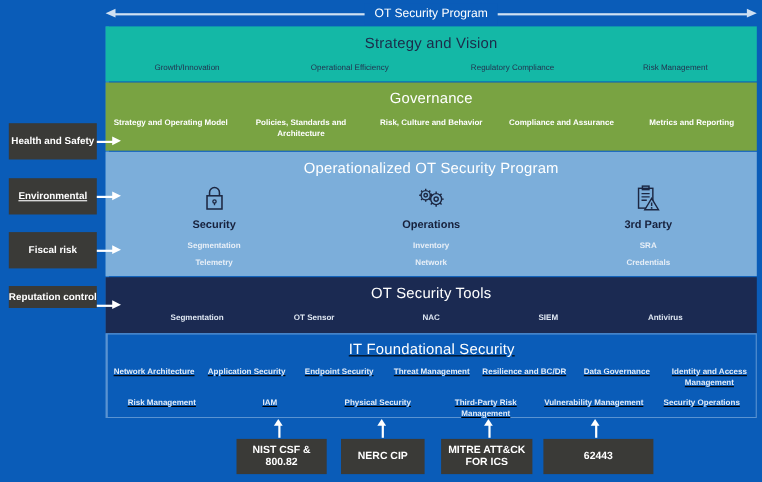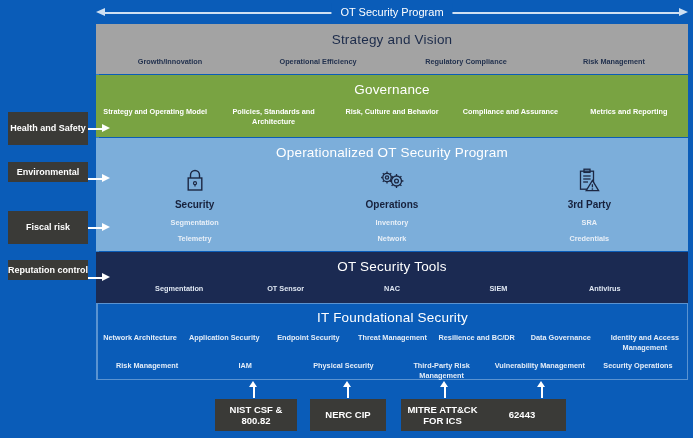--- a/index.html
+++ b/index.html
@@ -42,23 +42,23 @@
   }
   .row{
     display:flex;width:100%;
   }
   .cell{
     flex:1 1 0;text-align:center;font-size:7.3px;line-height:9.5px;
     padding:0 3px;box-sizing:border-box;
   }
 
   
-  #layer-strategy{top:24px;height:50px;background:#a3a3a3;padding-top:8px;}
+  #layer-strategy{top:24px;height:50px;background:#14b8a6;padding-top:8px;}
   #layer-strategy .layer-title{color:#1c2b4a;font-size:13.5px;}
-  #layer-strategy .cell{color:#23324f;font-weight:bold;margin-top:10px;}
+  #layer-strategy .cell{color:#23324f;font-weight:normal;margin-top:10px;}
 
   
   #layer-governance{top:75px;height:62px;background:#79A342;padding-top:7px;}
   #layer-governance .cell{color:#ffffff;font-weight:bold;margin-top:10px;}
 
   
   #layer-ops{top:138px;height:113px;background:#7CAEDA;padding-top:7px;}
   #layer-ops .layer-title{color:#ffffff;}
   .pillars{display:flex;width:100%;margin-top:7px;}
   .pillar{flex:1 1 0;text-align:center;}
@@ -68,21 +68,21 @@
   .pillar-item{color:#e8eff7;font-size:7.3px;font-weight:bold;margin-top:7.5px;}
 
   
   #layer-tools{top:252px;height:51px;background:#1B2A52;padding-top:7px;}
   #layer-tools .layer-title{color:#ffffff;}
   #layer-tools .row{padding:0 30px;box-sizing:border-box;}
   #layer-tools .cell{color:#dfe7f2;font-weight:bold;margin-top:10px;}
 
   
   #layer-it{top:303px;height:77px;background:#0A5CB8;padding-top:6px;
-            border:1px solid #5a93d1;border-left:2px solid #5a93d1;}
+            border:1px solid #5a93d1;border-left:2px solid #5a93d1;text-decoration:underline;}
   #layer-it .layer-title{color:#ffffff;}
   #layer-it .row{margin-top:8px;}
   #layer-it .cell{color:#e4edf8;font-weight:bold;}
   #layer-it .row.second{margin-top:9px;}
 
   
   .stack-edge{position:absolute;left:96px;top:24px;width:3px;height:356px;background:#2f7fd0;}
 
   
   .callout{
@@ -244,21 +244,21 @@
   </div>
 
   <div class="callout" style="top:112px;height:33px;">
     <span>Health and Safety</span>
   </div>
   <div class="callout-arrow" style="left:88px;top:124px;">
     <div class="ln"></div>
       <div class="hd"></div>
   </div>
 
-  <div class="callout" style="top:162px;height:20px;">
+  <div class="callout" style="top:162px;height:33px;text-decoration:underline;">
     <span>Environmental</span>
   </div>
   <div class="callout-arrow" style="left:88px;top:174px;">
     <div class="ln"></div>
       <div class="hd"></div>
   </div>
 
   <div class="callout" style="top:211px;height:33px;">
     <span>Fiscal risk</span>
   </div>
@@ -296,17 +296,17 @@
       <div class="ln"></div>
   </div>
   <div class="std" style="left:401px;width:83px;">
     <span>MITRE ATT&amp;CK FOR ICS</span>
   </div>
 
   <div class="std-arrow" style="left:537px;">
     <div class="hd"></div>
       <div class="ln"></div>
   </div>
-  <div class="std" style="left:478px;width:88px;">
+  <div class="std" style="left:494px;width:100px;">
     <span>62443</span>
   </div>
 
 </div>
 
 </body></html>

